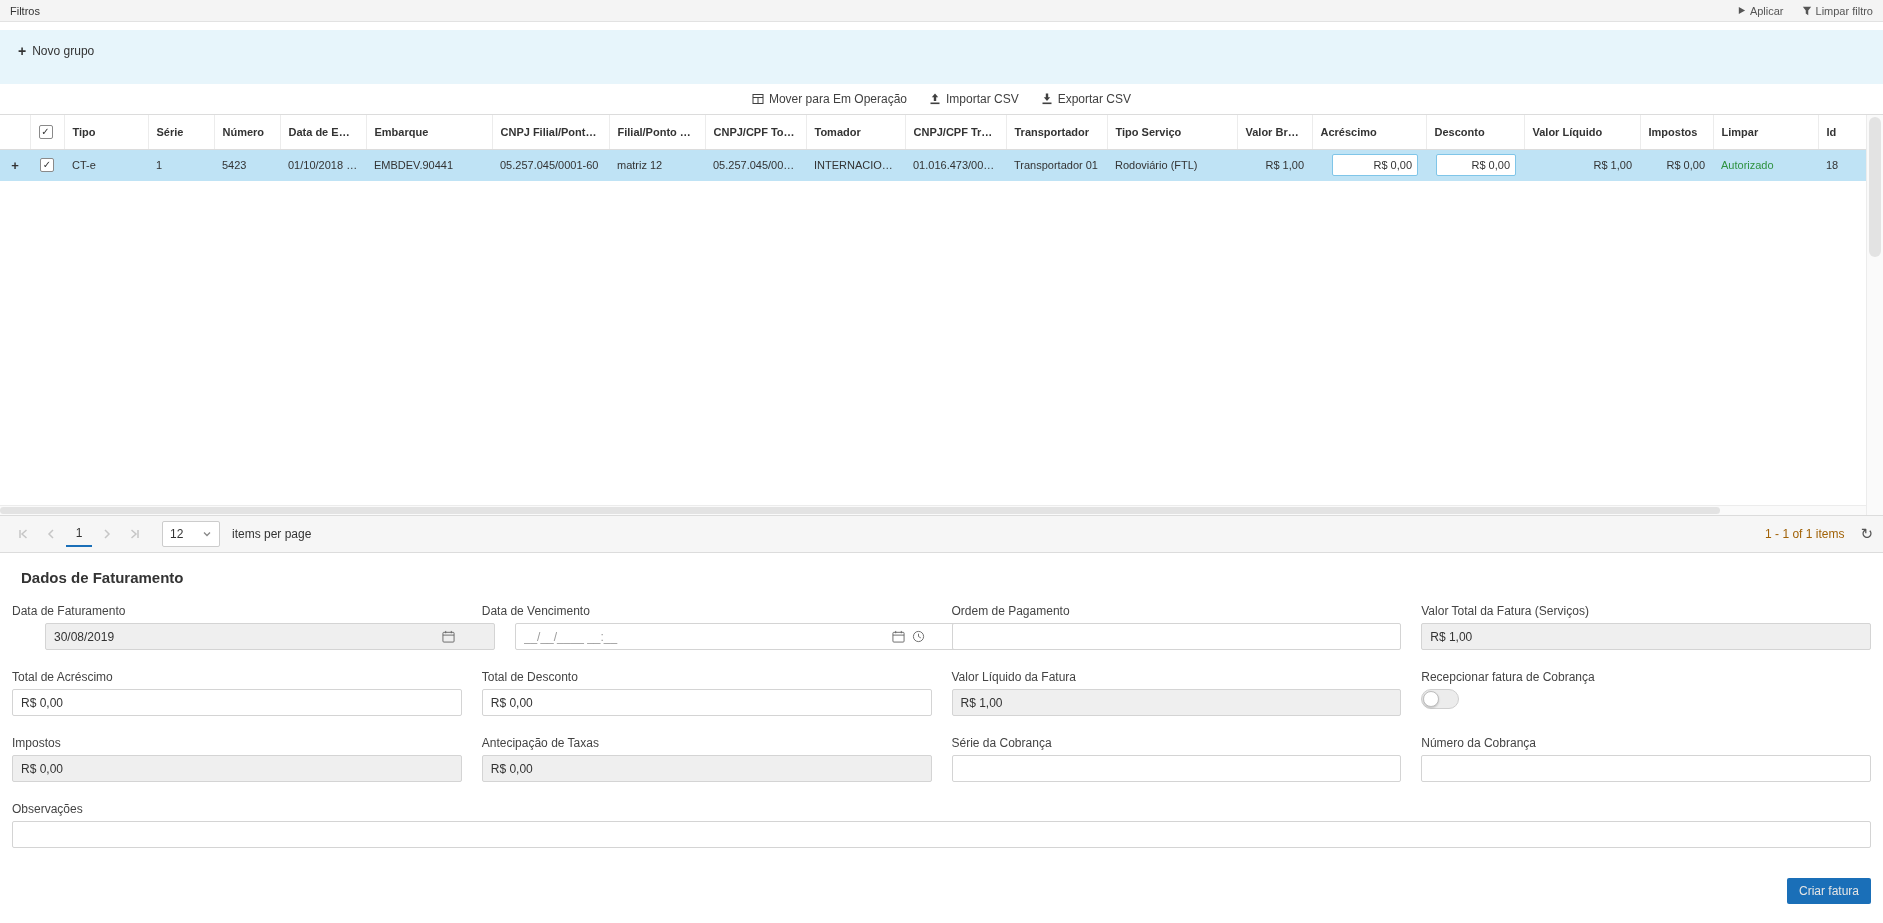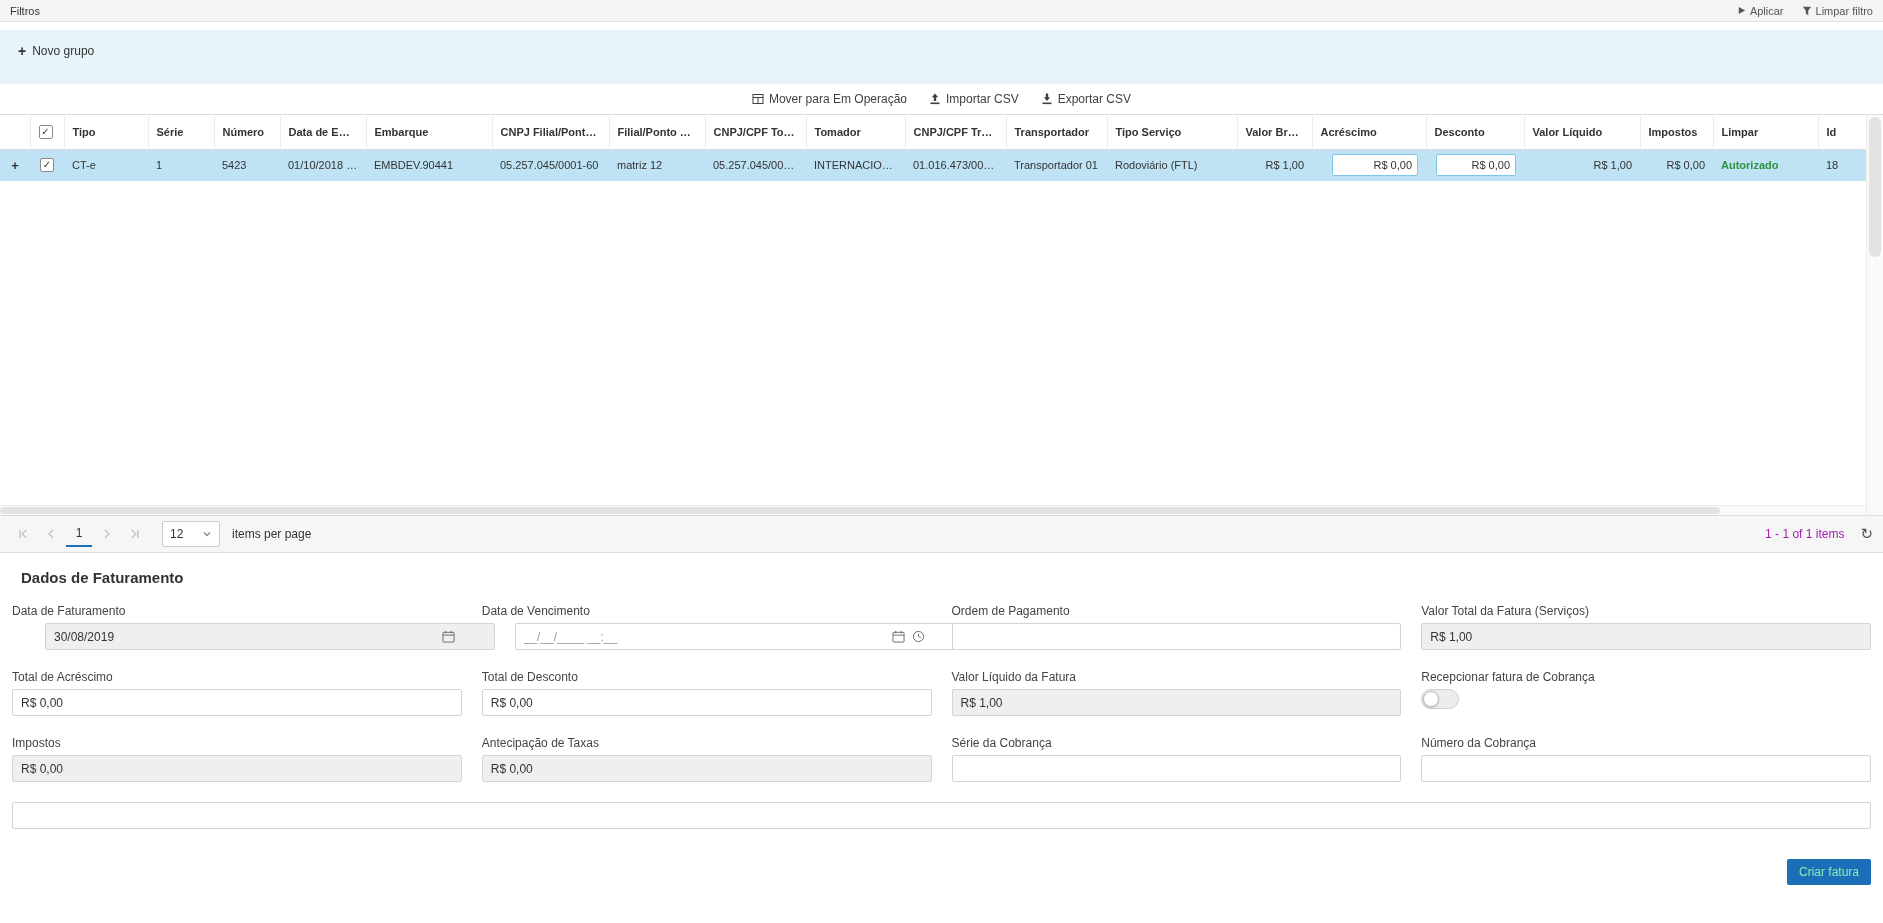--- a/index.html
+++ b/index.html
@@ -46,21 +46,21 @@
   .center { text-align:center; }
   .checkbox { width:14px; height:14px; border:1px solid #8a8a8a; border-radius:2px;
     background:#fff; display:inline-flex; align-items:center; justify-content:center;
     font-size:10px; line-height:1; color:#333; cursor:pointer; }
   .expand-glyph { font-size:13px; font-weight:bold; color:#333; cursor:pointer; }
   .cell-input { height:22px; border:1px solid var(--input-focus-border,#7fc5e8);
     border-radius:2px; text-align:right; font-size:11px; padding:0 5px; color:#333;
     background:#fff; }
   .cell-input.w86 { width:86px; }
   .cell-input.w80 { width:80px; }
-  .status-text { color:var(--status-green,#2e9240); font-weight:bold; }
+  .status-text { color:var(--status-green,#2e9240); font-weight:normal; }
   .grid-body-empty { height:324px; background:#fff; }
   .h-scrollbar { height:10px; width:1866px; background:#fafafa; border-top:1px solid #ececec; position:relative; }
   .h-thumb { position:absolute; left:0; top:1px; height:7px; width:1720px; background:#e3e3e3; border-radius:4px; }
   .v-scrollbar { position:absolute; top:0; right:0; bottom:0; width:17px;
     background:#fafafa; border-left:1px solid #ececec; }
   .v-thumb { position:absolute; top:2px; left:2px; width:12px; height:140px;
     background:#e3e3e3; border-radius:6px; }
 
   
   .pager { height:38px; background:#f6f6f6; border-top:1px solid #dcdcdc;
@@ -70,21 +70,21 @@
     justify-content:center; background:none; border:none; color:#8a8a8a; cursor:pointer; }
   .pager-btn.disabled { color:#c6c6c6; }
   .page-current { min-width:26px; height:26px; display:inline-flex; align-items:center;
     justify-content:center; font-size:12px; color:#333;
     border-bottom:2px solid var(--accent-blue,#1a6fb8); cursor:pointer; }
   .page-size { width:58px; height:26px; border:1px solid #ccc; border-radius:2px;
     background:#fff; display:inline-flex; align-items:center; justify-content:space-between;
     padding:0 7px; margin-left:12px; font-size:12px; color:#333; cursor:pointer; }
   .pager-label { margin-left:10px; font-size:12px; color:#333; }
   .pager-right { margin-left:auto; display:flex; align-items:center; gap:16px; }
-  .pager-range { font-size:12px; color:#a21caf; }
+  .pager-range { font-size:12px; color:#a16207; }
   .refresh-btn { background:none; border:none; font-size:15px; color:#555;
     font-family:"DejaVu Sans",sans-serif; cursor:pointer; }
 
   
   .billing { padding:16px 12px 0; }
   .billing-title { font-size:15px; font-weight:bold; color:#333; margin-bottom:18px;margin-left:9px; }
   .form-grid { display:grid; grid-template-columns:repeat(4,1fr); column-gap:14px; row-gap:18px;gap:20px; }
   .field-label { display:block; font-size:12px; color:#444; margin-bottom:5px; }
   .input-wrap { position:relative; }
   .text-input { width:100%; height:27px; border:1px solid #d4d4d4; border-radius:2px;
@@ -95,21 +95,21 @@
   .input-icons { position:absolute; right:7px; top:0; height:27px; display:flex;
     align-items:center; gap:7px; color:#666; }
   .input-icons .icon { cursor:pointer; }
   .full-width { grid-column:1 / -1; }
   .switch { width:38px; height:20px; border-radius:10px; background:#ececec;
     border:1px solid #cfcfcf; position:relative; margin-top:5px; cursor:pointer; }
   .switch-knob { position:absolute; left:1px; top:1px; width:16px; height:16px;
     border-radius:50%; background:#fff; border:1px solid #bdbdbd;
     box-shadow:0 1px 2px rgba(0,0,0,.18); }
   .submit-row { display:flex; justify-content:flex-end; margin-top:30px; padding-bottom:8px; }
-  .primary-btn { background:var(--accent-blue,#1a6fb8); color:#86efac; border:none;
+  .primary-btn { background:var(--accent-blue,#1a6fb8); color:#e5e5e5; border:none;
     border-radius:2px; font-size:12px; padding:6px 12px; cursor:pointer; }
 </style>
 </head>
 <body>
 
 <div class="filters-bar">
   <span class="filters-title">Filtros</span>
   <div class="filters-actions">
     <button class="flat-btn">
       <span class="icon">
@@ -417,20 +417,21 @@
     </div>
 
     <div class="field">
       <label class="field-label">Número da Cobrança</label>
       <div class="input-wrap">
         <input class="text-input" value="" style="">
       </div>
     </div>
 
     <div class="field full-width">
+      <label class="field-label">Observações</label>
       <div class="input-wrap">
         <input class="text-input" value="" style="">
       </div>
     </div>
   </div>
 
   <div class="submit-row">
     <button class="primary-btn">Criar fatura</button>
   </div>
 </div>

